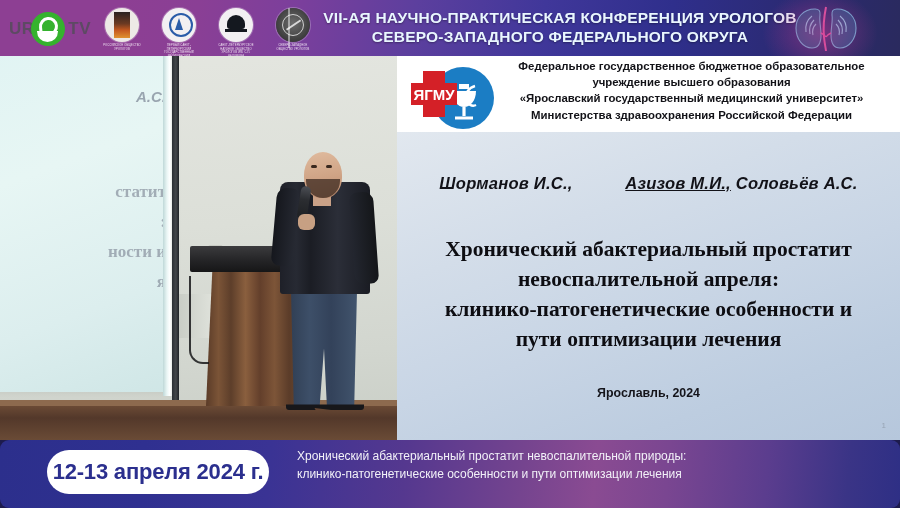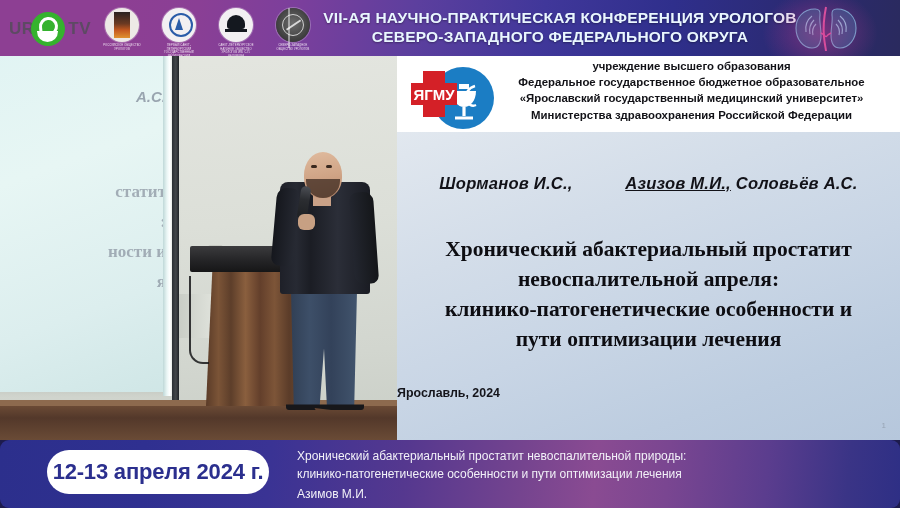--- a/index.html
+++ b/index.html
@@ -439,21 +439,21 @@
     font-size: 21.5px;
     line-height: 30px;
     color: #0d0d12;
   }
   .slide-title span { display: block; }
 
   .slide-city {
     position: absolute;
     left: 0; top: 330px;
     width: 503px;
-    text-align: left;
+    text-align: center;
     font-weight: bold;
     font-size: 12.4px;
     color: #15151b;
   }
   .slide-pageno {
     position: absolute;
     right: 14px; bottom: 10px;
     font-size: 8px;
     color: #97a4b4;
   }
@@ -600,22 +600,22 @@
         <circle cx="60" cy="40" r="31" fill="#1b7dc4"></circle>
         <path d="M56 26 h10 v5 h-10 z" fill="#fff"></path>
         <path d="M49 33 c0 10 6 16 12 16 c6 0 12 -6 12 -16 z" fill="#fff"></path>
         <path d="M61 49 v9 M52 60 h18" stroke="#fff" stroke-width="3.2" fill="none"></path>
         <path d="M72 28 c-7 2 -10 8 -9 13 c1 5 6 8 10 6" stroke="#fff" stroke-width="2.4" fill="none"></path>
         <path d="M20 13 h22 v12 h12 v22 h-12 v12 h-22 v-12 h-12 v-22 h12 z" fill="#d42027"></path>
         <text x="31" y="42" font-family="Liberation Sans, sans-serif" font-size="15" font-weight="bold" fill="#ffffff" text-anchor="middle">ЯГМУ</text>
       </svg>
 
       <div class="org-text">
+        <span>Федеральное государственное бюджетное образовательное</span>
         <span>учреждение высшего образования</span>
-        <span>Федеральное государственное бюджетное образовательное</span>
         <span>«Ярославский государственный медицинский университет»</span>
         <span>Министерства здравоохранения Российской Федерации</span>
       </div>
     </div>
 
     <div class="authors">
       <span>Шорманов И.С., </span><span class="u">Азизов М.И.,</span><span> Соловьёв А.С.</span>
     </div>
 
     <div class="slide-title">
@@ -629,17 +629,16 @@
     <div class="slide-pageno">1</div>
   </div>
 
   <div class="bottom-bar">
     <div class="date-pill">
       <span class="txt">12-13 апреля 2024 г.</span>
     </div>
     <div class="bottom-text">
       <span>Хронический абактериальный простатит невоспалительной природы:</span>
       <span>клинико-патогенетические особенности и пути оптимизации лечения</span>
-      <span class="sp-name">Азимов М.И.</span>
     </div>
   </div>
 
 </div>
 
 </body></html>

